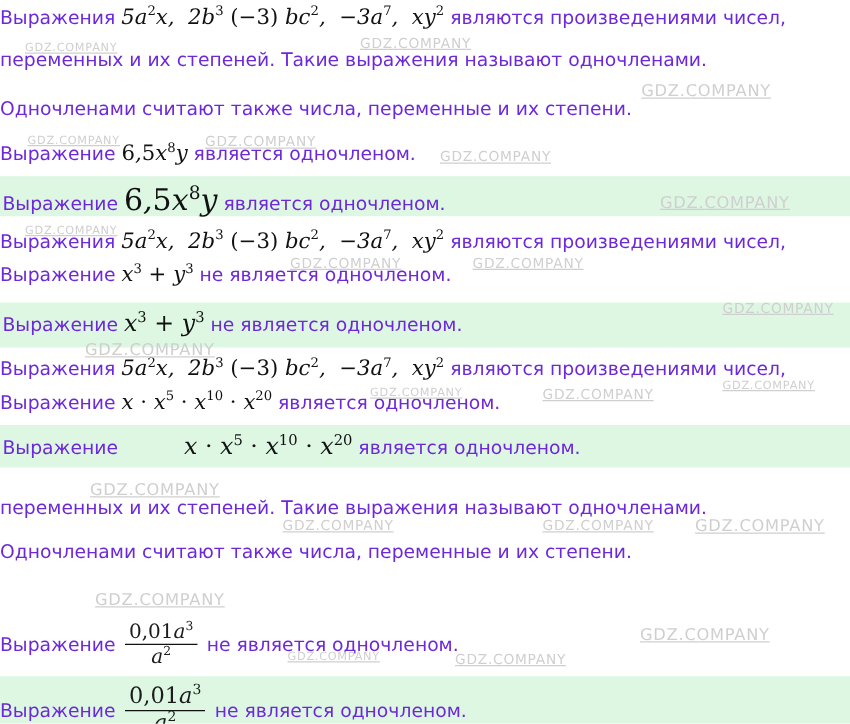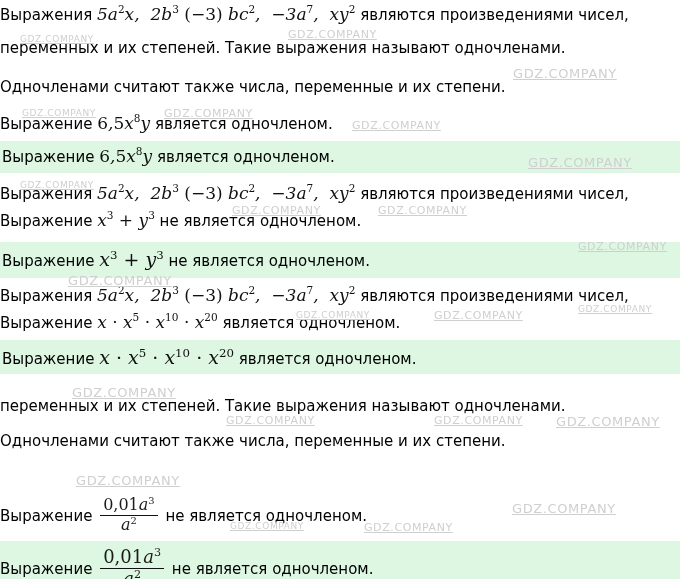--- a/index.html
+++ b/index.html
@@ -24,21 +24,21 @@
   .line {
     position: absolute;
     left: 0;
     width: 680px;
     white-space: nowrap;
     line-height: 1.1;
   }
   .txt {
     font-family: "DejaVu Sans", sans-serif;
     font-size: 15px;
-    color: #000000;
+    color: #6d28d9;
   }
   .math {
     font-family: "DejaVu Serif", serif;
     font-style: italic;
     font-size: 17px;
     color: #111111;
   }
   .math .num {
     font-style: normal;
   }
@@ -122,21 +122,21 @@
 
   <div class="line" style="top:79px;">
     <span class="txt">Одночленами считают также числа, переменные и их степени.</span>
   </div>
 
   <div class="line" style="top:114px;">
     <span class="txt">Выражение </span><span class="math"><span class="num">6</span>,<span class="num">5</span><span>x</span><sup class="num">8</sup><span>y</span></span><span class="txt"> является одночленом.</span>
   </div>
 
   <div class="line hl-inner" style="top:147px;">
-    <span class="txt">Выражение </span><span class="math" style="font-size:17px;"><span class="num">6</span>,<span class="num">5</span><span>x</span><sup class="num">8</sup><span>y</span></span><span class="txt"> является одночленом.</span>
+    <span class="txt">Выражение </span><span class="math" style="font-size:24px;"><span class="num">6</span>,<span class="num">5</span><span>x</span><sup class="num">8</sup><span>y</span></span><span class="txt"> является одночленом.</span>
   </div>
 
   <div class="line" style="top:184px;">
     <span class="txt">Выражения </span><span class="math">5<span>a</span><sup class="num">2</sup><span>x</span>,&nbsp; 2<span>b</span><sup class="num">3</sup> <span class="op">(</span><span class="op">−</span><span class="num">3</span><span class="op">)</span> <span>bc</span><sup class="num">2</sup>,&nbsp; <span class="op">−</span>3<span>a</span><sup class="num">7</sup>,&nbsp; <span>xy</span><sup class="num">2</sup></span><span class="txt"> являются произведениями чисел,</span>
   </div>
 
   <div class="line" style="top:211px;">
     <span class="txt">Выражение </span><span class="math"><span>x</span><sup class="num">3</sup> <span class="op">+</span> <span>y</span><sup class="num">3</sup></span><span class="txt"> не является одночленом.</span>
   </div>
 
@@ -146,21 +146,21 @@
 
   <div class="line" style="top:286px;">
     <span class="txt">Выражения </span><span class="math">5<span>a</span><sup class="num">2</sup><span>x</span>,&nbsp; 2<span>b</span><sup class="num">3</sup> <span class="op">(</span><span class="op">−</span><span class="num">3</span><span class="op">)</span> <span>bc</span><sup class="num">2</sup>,&nbsp; <span class="op">−</span>3<span>a</span><sup class="num">7</sup>,&nbsp; <span>xy</span><sup class="num">2</sup></span><span class="txt"> являются произведениями чисел,</span>
   </div>
 
   <div class="line" style="top:313px;">
     <span class="txt">Выражение </span><span class="math"><span>x</span> <span class="op">·</span> <span>x</span><sup class="num">5</sup> <span class="op">·</span> <span>x</span><sup class="num">10</sup> <span class="op">·</span> <span>x</span><sup class="num">20</sup></span><span class="txt"> является одночленом.</span>
   </div>
 
   <div class="line hl-inner" style="top:347px;">
-    <span class="txt">Выражение </span><span class="math" style="font-size:19px;"><span>x</span> <span class="op">·</span> <span>x</span><sup class="num">5</sup> <span class="op">·</span> <span>x</span><sup class="num">10</sup> <span class="op">·</span> <span>x</span><sup class="num">20</sup></span><span class="txt"> является одночленом.</span>
+    <span class="txt">Выражение </span><span class="math" style="font-size:19px;margin-left:48px;"><span>x</span> <span class="op">·</span> <span>x</span><sup class="num">5</sup> <span class="op">·</span> <span>x</span><sup class="num">10</sup> <span class="op">·</span> <span>x</span><sup class="num">20</sup></span><span class="txt"> является одночленом.</span>
   </div>
 
   <div class="line" style="top:398px;">
     <span class="txt">переменных и их степеней. Такие выражения называют одночленами.</span>
   </div>
 
   <div class="line" style="top:433px;">
     <span class="txt">Одночленами считают также числа, переменные и их степени.</span>
   </div>
 

